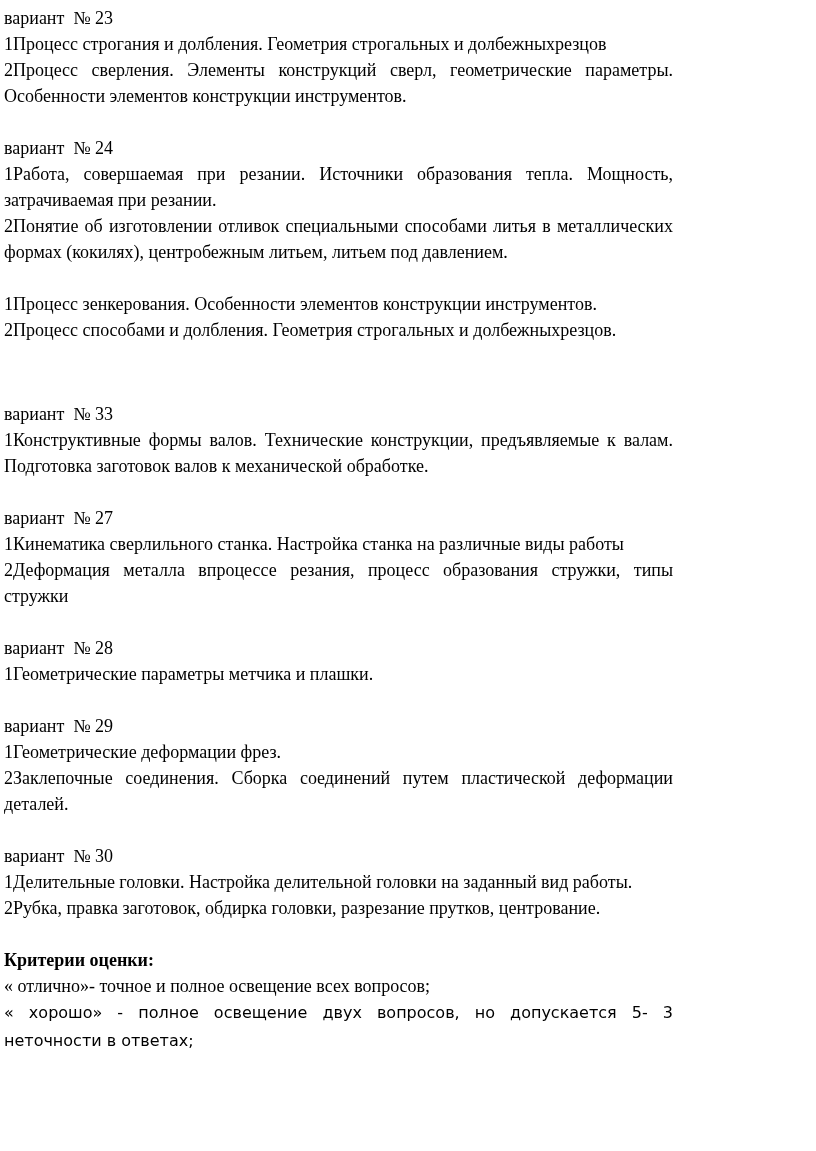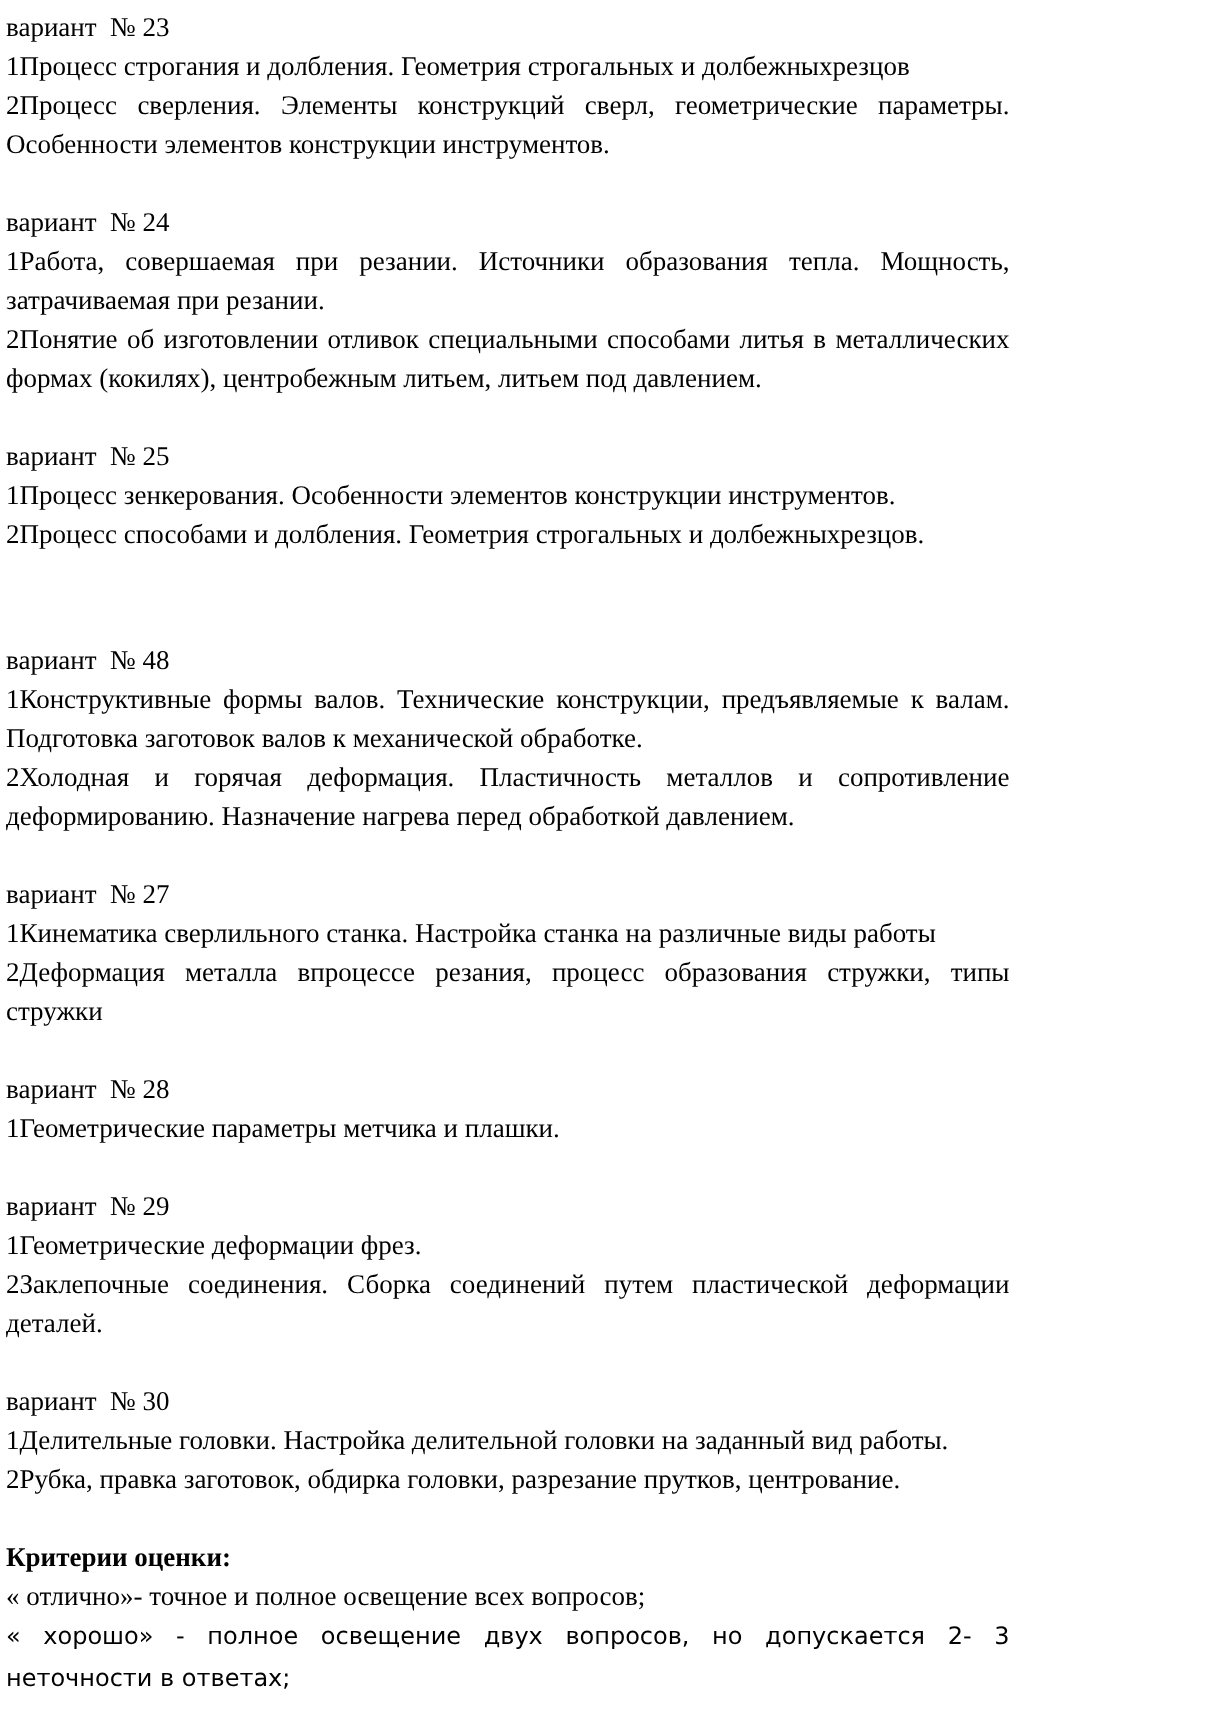--- a/index.html
+++ b/index.html
@@ -46,29 +46,27 @@
     <p class="q">2Процесс сверления. Элементы конструкций сверл, геометрические параметры. Особенности элементов конструкции инструментов.</p>
   </section>
 
   <section class="variant">
     <p class="variant-title">вариант  № 24</p>
     <p class="q">1Работа, совершаемая при резании. Источники образования тепла. Мощность, затрачиваемая при резании.</p>
     <p class="q">2Понятие об изготовлении отливок специальными способами литья в металлических формах (кокилях), центробежным литьем, литьем под давлением.</p>
   </section>
 
   <section class="variant">
-    <p class="variant-title">вариант  № 25</p>
     <p class="q">1Процесс зенкерования. Особенности элементов конструкции инструментов.</p>
     <p class="q">2Процесс способами и долбления. Геометрия строгальных и долбежныхрезцов.</p>
   </section>
 
   <section class="variant double-gap">
-    <p class="variant-title">вариант  № 48</p>
+    <p class="variant-title">вариант  № 33</p>
     <p class="q">1Конструктивные формы валов. Технические конструкции, предъявляемые к валам. Подготовка заготовок валов к механической обработке.</p>
-    <p class="q">2Холодная и горячая деформация. Пластичность металлов и сопротивление деформированию. Назначение нагрева перед обработкой давлением.</p>
   </section>
 
   <section class="variant">
     <p class="variant-title">вариант  № 27</p>
     <p class="q">1Кинематика сверлильного станка. Настройка станка на различные виды работы</p>
     <p class="q">2Деформация металла впроцессе резания, процесс образования стружки, типы стружки</p>
   </section>
 
   <section class="variant">
     <p class="variant-title">вариант  № 28</p>
@@ -83,16 +81,16 @@
 
   <section class="variant">
     <p class="variant-title">вариант  № 30</p>
     <p class="q">1Делительные головки. Настройка делительной головки на заданный вид работы.</p>
     <p class="q">2Рубка, правка заготовок, обдирка головки, разрезание прутков, центрование.</p>
   </section>
 
   <section class="criteria">
     <p class="criteria-heading">Критерии оценки:</p>
     <p class="criteria-line">« отлично»- точное и полное освещение всех вопросов;</p>
-    <p class="criteria-line alt">« хорошо» - полное освещение двух вопросов, но допускается 2- 3 неточности в ответах;</p>
+    <p class="criteria-line alt">« хорошо» - полное освещение двух вопросов, но допускается 5- 3 неточности в ответах;</p>
   </section>
 
 </div>
 
 </body></html>

